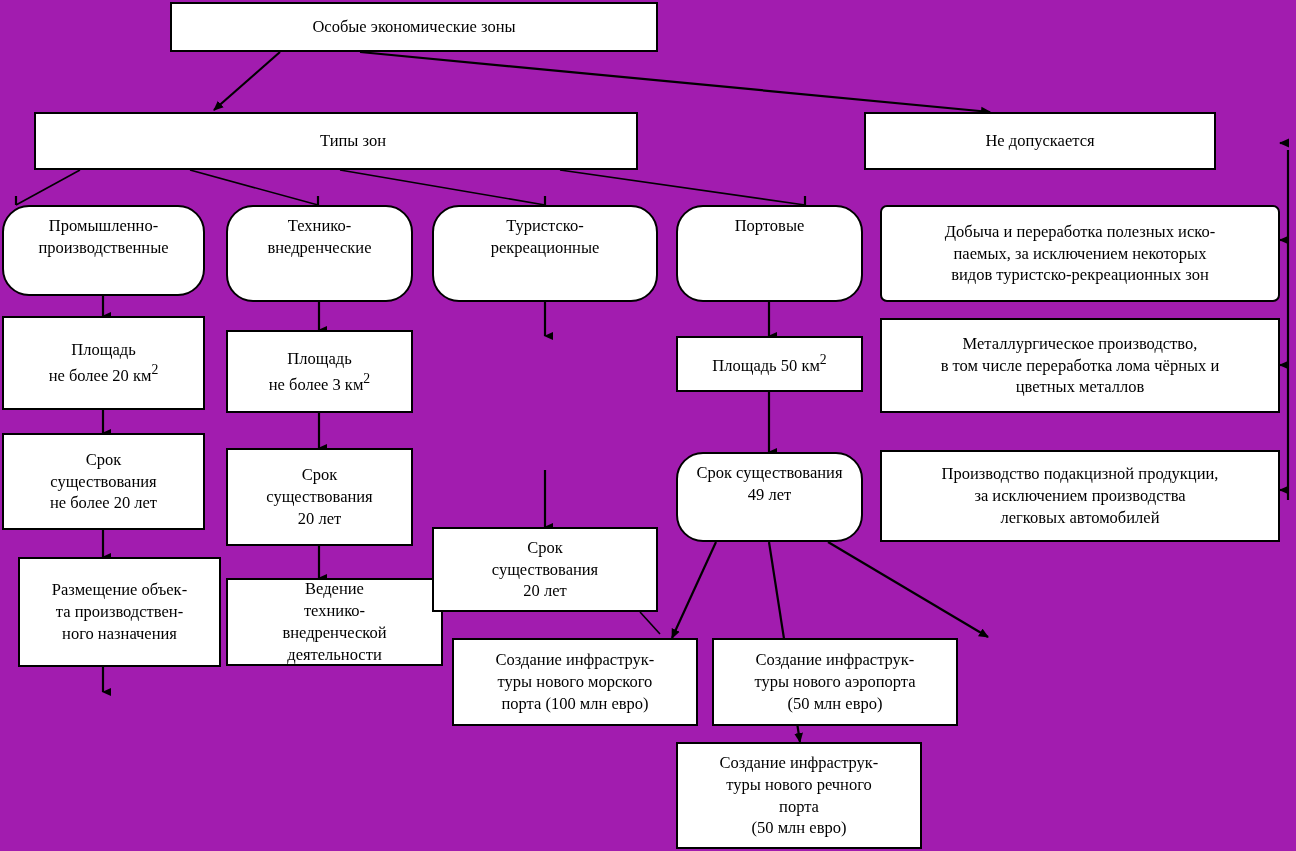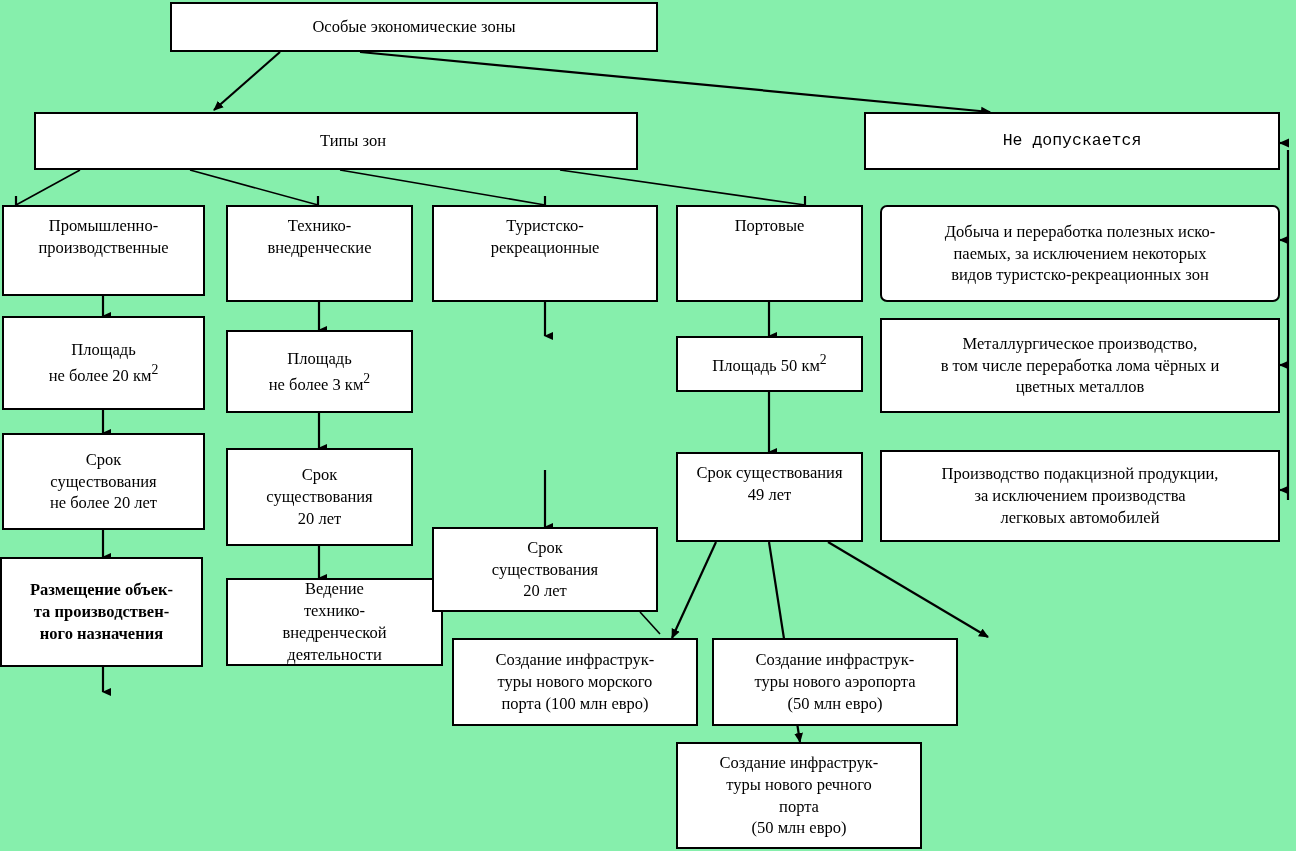--- a/index.html
+++ b/index.html
@@ -1,33 +1,33 @@
 <!DOCTYPE html>
 <html><head>
 <meta charset="utf-8">
 <style>
   html,body{margin:0;padding:0;background:#ffffff;}
   body{font-family:"Liberation Serif","DejaVu Serif",serif;color:#000;}
-  #canvas{position:relative;width:1296px;height:851px;background:#86efac;overflow:hidden;}
+  #canvas{position:relative;width:1296px;height:851px;background:#a21caf;overflow:hidden;}
   .box{
     position:absolute;
     border:2px solid #000;
     background:#fff;
     box-sizing:border-box;
     display:flex;
     align-items:center;
     justify-content:center;
     text-align:center;
     font-size:16.5px;
     line-height:1.33;
     padding:3px 6px;
     white-space:pre-line;
     z-index:3;
   }
-  .box.top-align{align-items:flex-start;padding-top:8px;}
+  .box.top-align{align-items:flex-start;padding-top:8px;border-radius:27px;}
   svg#wires{position:absolute;left:0;top:0;width:1296px;height:851px;z-index:1;}
   .wire{stroke:#000;stroke-width:2.2;fill:none;}
   .wire-thin{stroke:#000;stroke-width:1.6;fill:none;}
 </style>
 </head>
 <body>
 
 <div id="canvas">
 
   <svg id="wires" viewBox="0 0 1296 851">
@@ -78,21 +78,21 @@
     <path class="wire" d="M1288,143 L1280,143" marker-end="url(#arrowGen)"></path>
     <path class="wire" d="M1288,240 L1280,240" marker-end="url(#arrowGen)"></path>
     <path class="wire" d="M1288,365 L1280,365" marker-end="url(#arrowGen)"></path>
     <path class="wire" d="M1288,490 L1280,490" marker-end="url(#arrowGen)"></path>
   </svg>
 
   <div class="box" style="left:170px;top:2px;width:488px;height:50px;">Особые экономические зоны</div>
 
   <div class="box" style="left:34px;top:112px;width:604px;height:58px;padding-left:40px;">Типы зон</div>
 
-  <div class="box" style="left:864px;top:112px;width:416px;height:58px;font-family:Liberation Mono, monospace;">Не допускается</div>
+  <div class="box" style="left:864px;top:112px;width:352px;height:58px;">Не допускается</div>
 
   <div class="box top-align" style="left:2px;top:205px;width:203px;height:91px;">Промышленно-
 производственные</div>
 
   <div class="box top-align" style="left:226px;top:205px;width:187px;height:97px;">Технико-
 внедренческие</div>
 
   <div class="box top-align" style="left:432px;top:205px;width:226px;height:97px;">Туристско-
 рекреационные</div>
 
@@ -100,21 +100,21 @@
 
   <div class="box" style="left:2px;top:316px;width:203px;height:94px;">
     <span><span>Площадь
 не более 20 км</span><sup>2</sup></span>
   </div>
 
   <div class="box" style="left:2px;top:433px;width:203px;height:97px;">Срок
 существования
 не более 20 лет</div>
 
-  <div class="box" style="left:0;top:557px;width:203px;height:110px;font-weight:bold;">Размещение объек-
+  <div class="box" style="left:18px;top:557px;width:203px;height:110px;">Размещение объек-
 та производствен-
 ного назначения</div>
 
 
   <div class="box" style="left:226px;top:330px;width:187px;height:83px;">
     <span><span>Площадь
 не более 3 км</span><sup>2</sup></span>
   </div>
 
   <div class="box" style="left:226px;top:448px;width:187px;height:98px;">Срок

